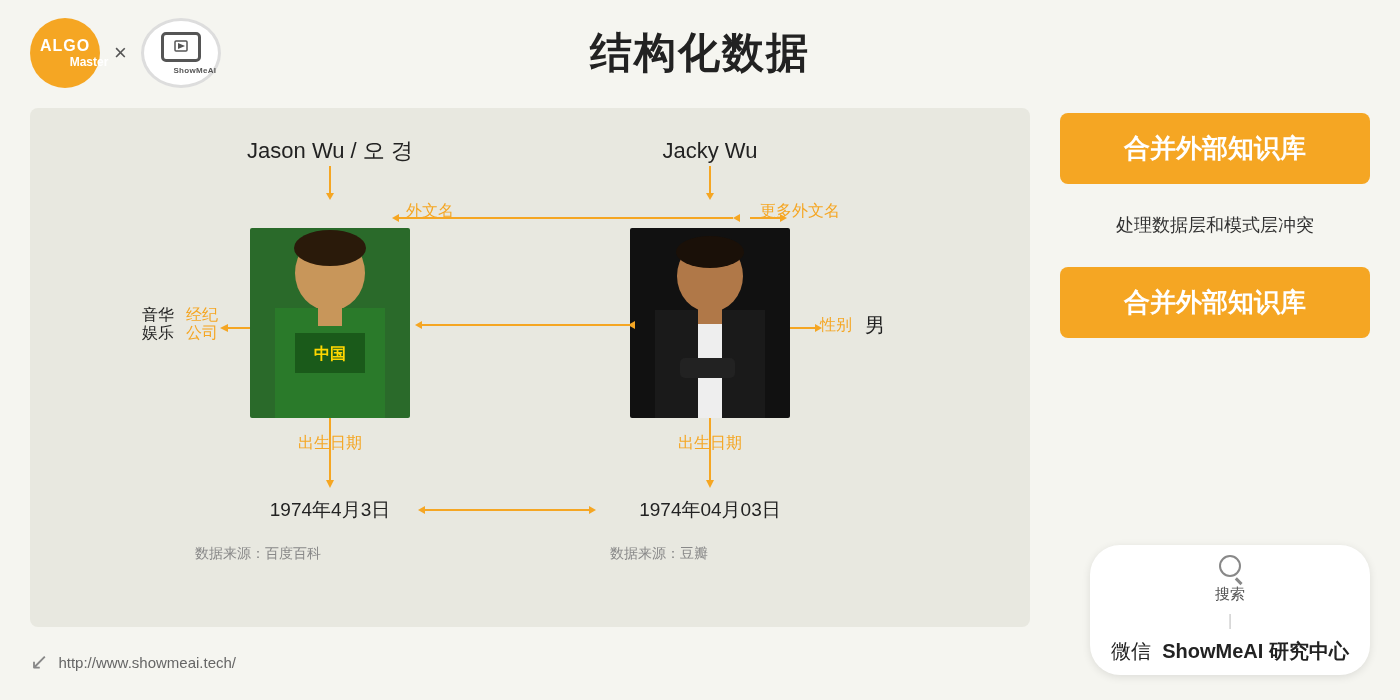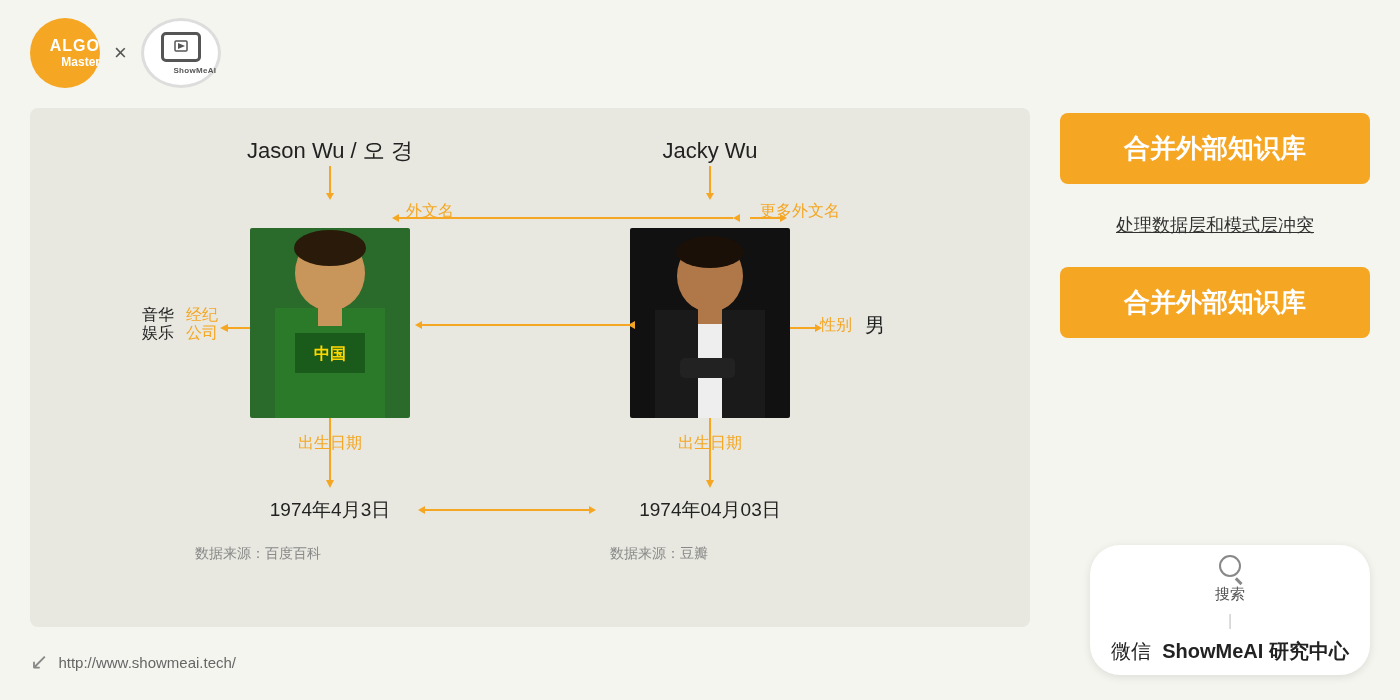--- a/index.html
+++ b/index.html
@@ -26,21 +26,21 @@
       gap: 8px;
     }
 
     .algo-logo {
       width: 70px;
       height: 70px;
       background: #f5a623;
       border-radius: 50%;
       display: flex;
       flex-direction: column;
-      align-items: flex-end;
+      align-items: center;
       justify-content: center;
       color: white;
       font-weight: bold;
       font-size: 13px;
       line-height: 1.2;
     }
     .algo-logo .algo-text { font-size: 16px; font-weight: 900; letter-spacing: 1px; }
     .algo-logo .master-text { font-size: 12px; font-weight: 600; padding-left: 48px; }
 
     .x-separator {
@@ -111,21 +111,20 @@
       font-weight: 700;
       color: white;
     }
 
     .panel-desc {
       text-align: center;
       font-size: 18px;
       color: #333;
       padding: 8px 10px;
       line-height: 1.5;
-      text-decoration: underline;
     }
 
     
     .search-bar {
       position: absolute;
       bottom: 25px;
       right: 30px;
       background: white;
       border-radius: 30px;
       padding: 10px 20px;
@@ -200,20 +199,21 @@
       <div style="position:relative;width:40px;height:30px;border:3px solid #555;border-radius:5px;display:flex;align-items:center;justify-content:center;">
         <svg width="16" height="16" viewBox="0 0 16 16">
           <rect x="2" y="2" width="12" height="10" rx="1" fill="none" stroke="#555" stroke-width="1.5"></rect>
           <polygon points="5,4 12,7 5,10" fill="#555"></polygon>
         </svg>
       </div>
       <div style="font-size:8px;color:#555;font-weight:600;letter-spacing:0.3px;margin-top:2px;margin-left:28px;">ShowMeAI</div>
     </div>
   </div>
 
+  <h1 class="page-title">结构化数据</h1>
 </div>
 
 <div class="main-content">
 
   <div class="diagram-box">
     <svg class="diagram-svg" viewBox="0 0 820 480">
 
       <text x="210" y="30" text-anchor="middle" font-size="22" fill="#222" font-family="PingFang SC, Microsoft YaHei, sans-serif">Jason Wu / 오 경</text>
 
       <text x="590" y="30" text-anchor="middle" font-size="22" fill="#222" font-family="PingFang SC, Microsoft YaHei, sans-serif">Jacky Wu</text>

